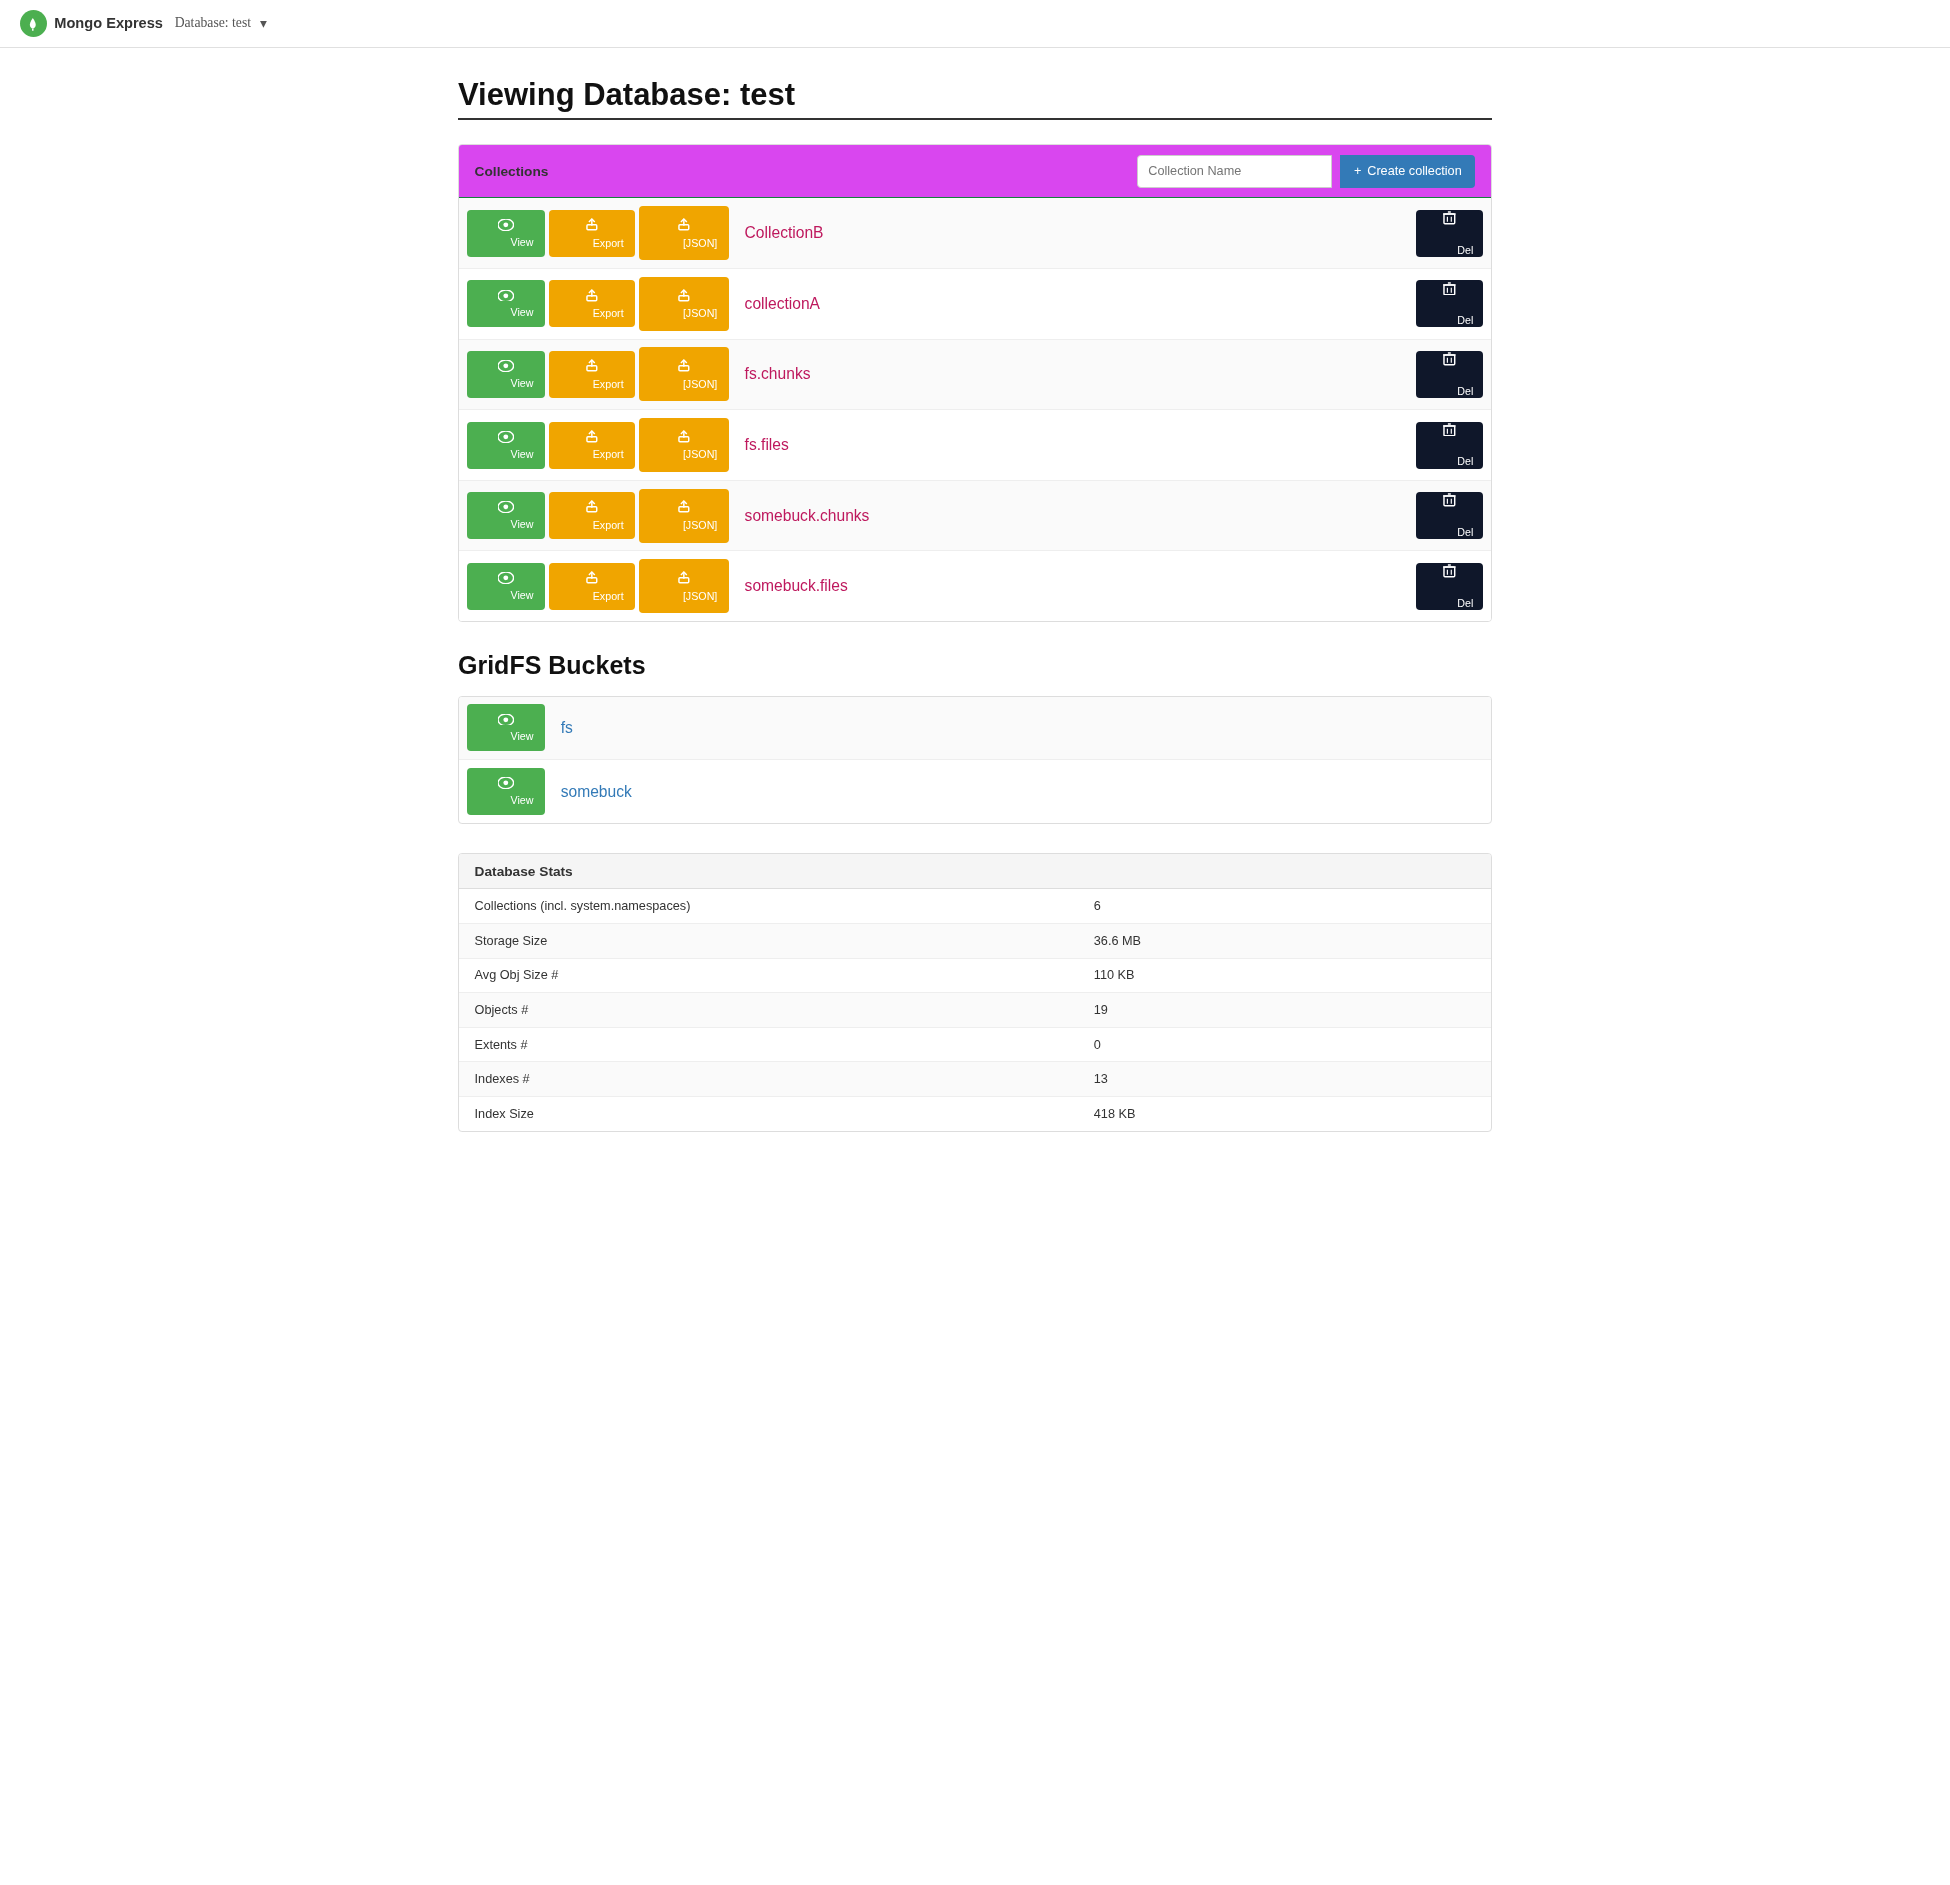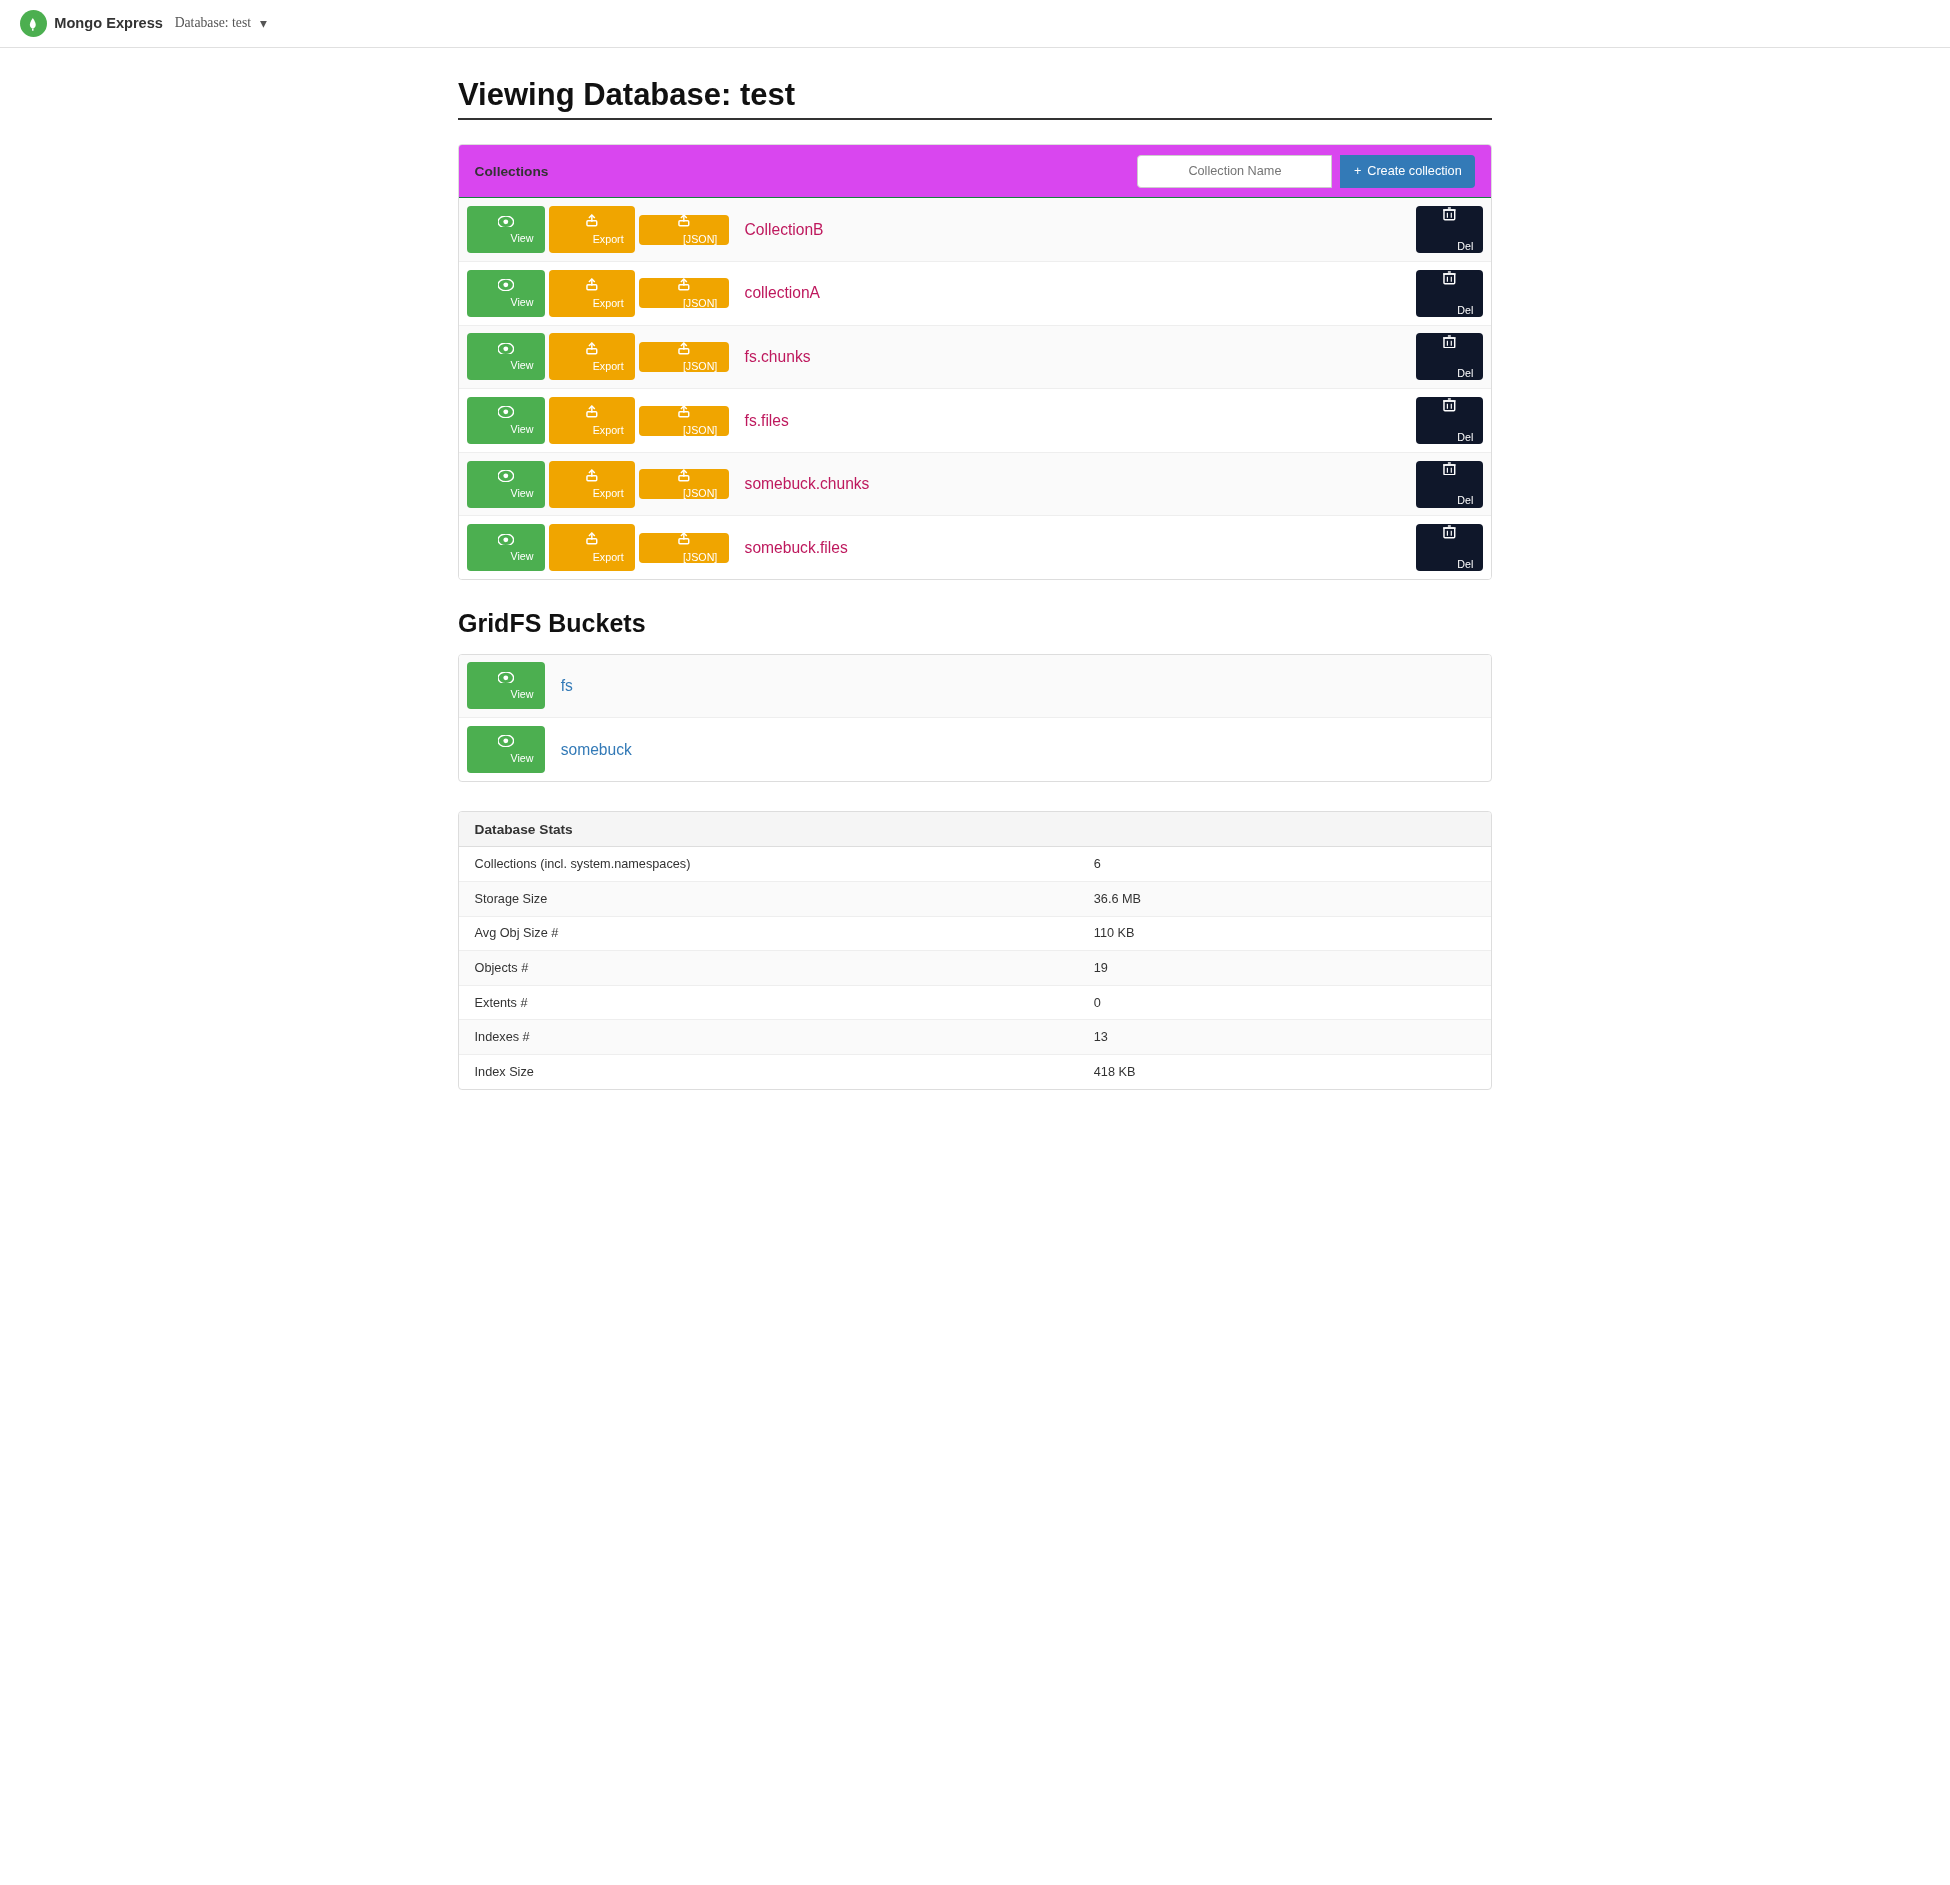--- a/index.html
+++ b/index.html
@@ -92,21 +92,20 @@
     
     .collection-name-input {
       padding: 5.9px 9.8px;
       border: 1px solid #ccc;
       border-radius: 3.9px 0 0 3.9px;
       font-size: 12.7px;
       color: #999;
       outline: none;
       width: 195px;
       height: 33px;
-      text-align: center;
     }
 
     
     .btn-create-collection {
       background: #337ab7;
       color: white;
       border: none;
       padding: 5.9px 13.7px;
       border-radius: 0 3.9px 3.9px 0;
       font-size: 12.7px;
@@ -168,21 +167,21 @@
       border: none;
       border-radius: 3.9px;
       padding: 5.9px 11.7px;
       cursor: pointer;
       font-size: 11.7px;
       display: flex;
       flex-direction: column;
       align-items: center;
       gap: 2px;
       min-width: 59px;
-      height: 30px;
+      height: 54px;
       justify-content: center;
     }
     .btn-del {
       background: #0f172a;
       color: white;
       border: none;
       border-radius: 3.9px;
       padding: 5.9px 9.8px;
       cursor: pointer;
       font-size: 11.7px;

